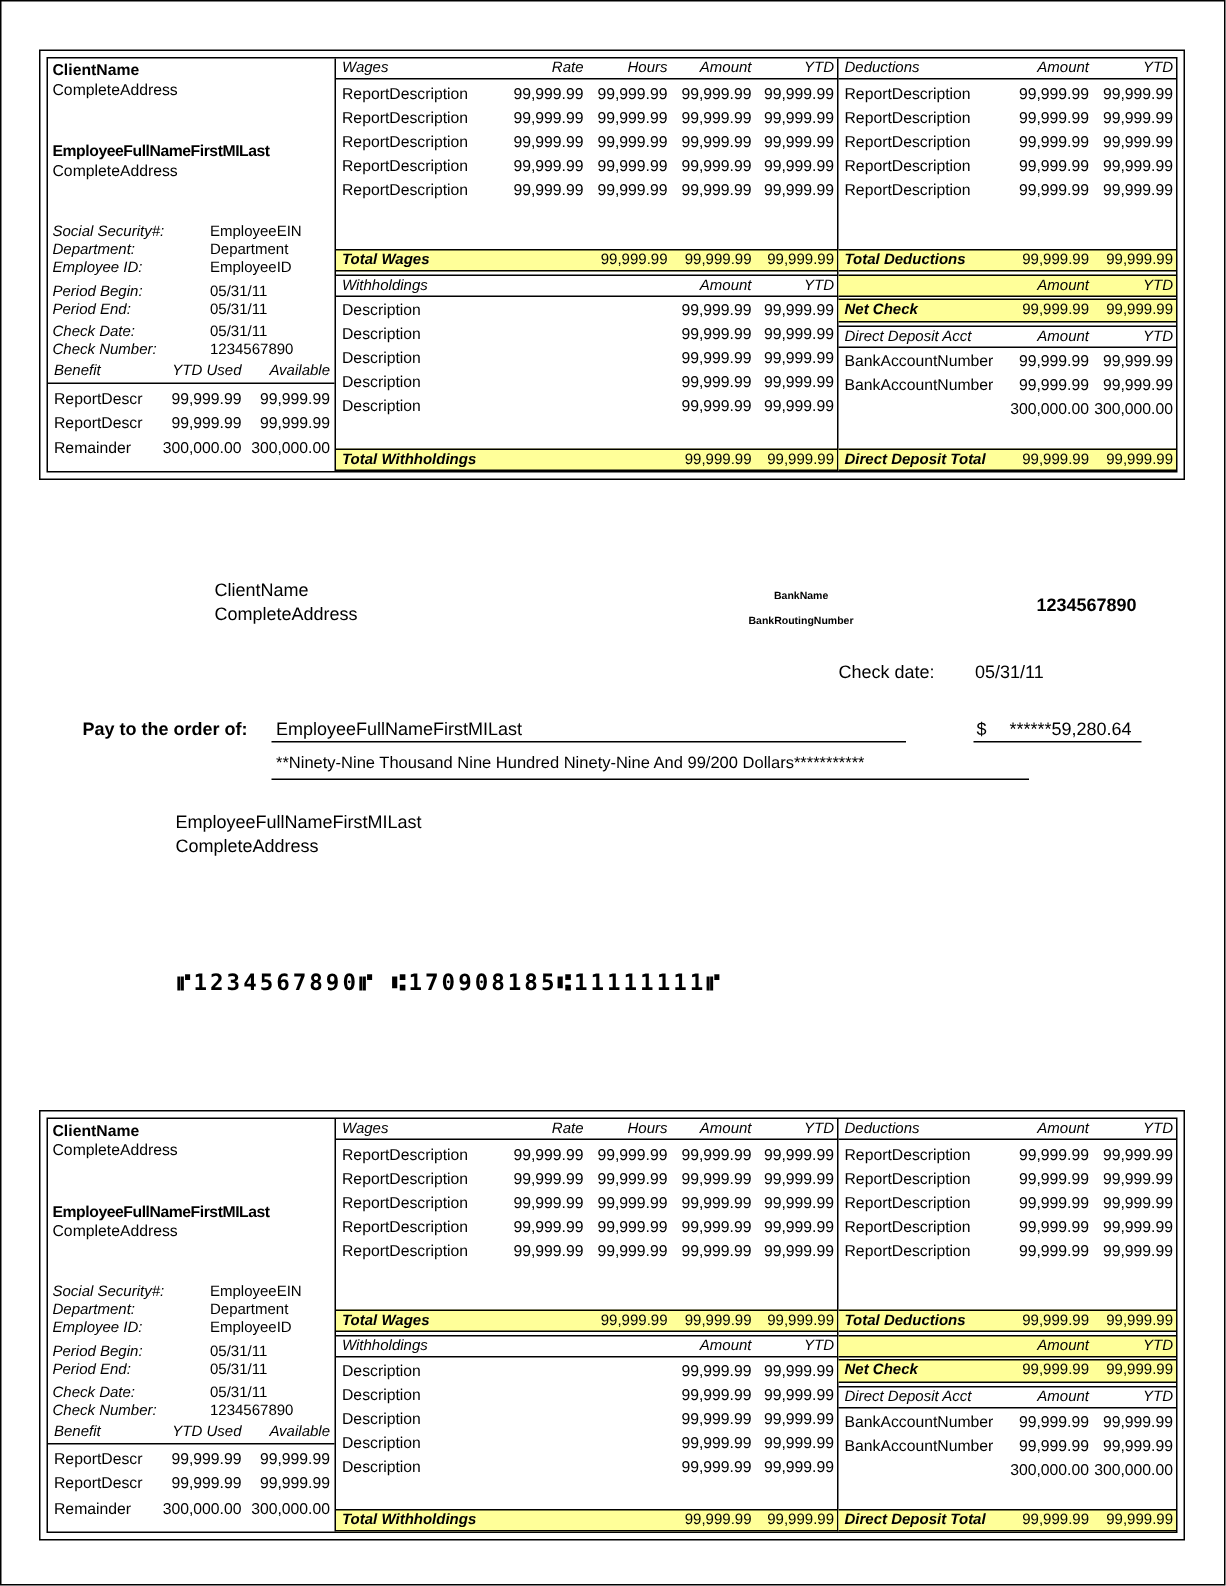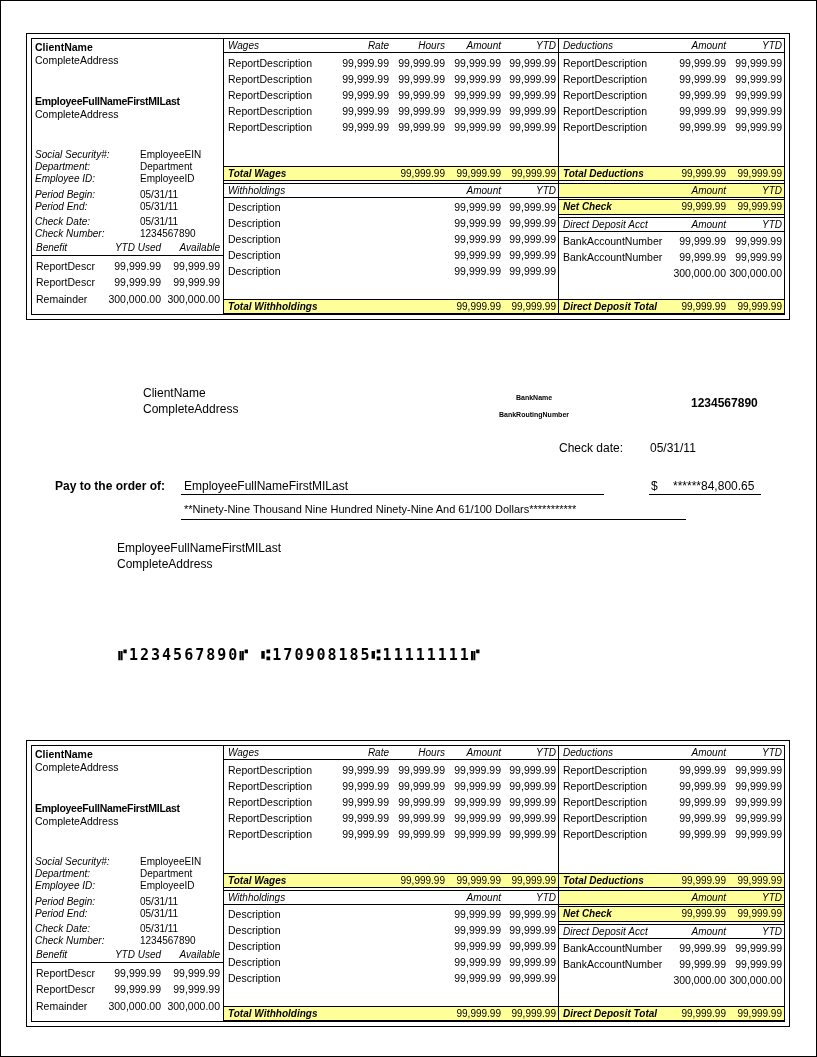--- a/index.html
+++ b/index.html
@@ -471,21 +471,21 @@
   <div class="abs bold" style="left:499px;top:411px;font-size:7px;">BankRoutingNumber</div>
   <div class="abs bold" style="left:691px;top:396px;font-size:12px;">1234567890</div>
   <div class="abs" style="left:559px;top:441px;font-size:12px;">Check date:</div>
   <div class="abs" style="left:650px;top:441px;font-size:12px;">05/31/11</div>
 
   <div class="abs bold" style="left:55px;top:479px;font-size:12px;">Pay to the order of:</div>
   <div class="line" style="left:181px;top:479px;width:423px;height:15px;"></div>
   <div class="abs" style="left:184px;top:479px;font-size:12px;">EmployeeFullNameFirstMILast</div>
   <div class="line" style="left:649px;top:479px;width:112px;height:15px;"></div>
   <div class="abs" style="left:651px;top:479px;font-size:12px;">$</div>
-  <div class="abs" style="left:673px;top:479px;font-size:12px;">******84,800.65</div>
+  <div class="abs" style="left:673px;top:479px;font-size:12px;">******59,280.64</div>
   <div class="line" style="left:181px;top:503px;width:505px;height:16px;"></div>
-  <div class="abs" style="left:184px;top:503px;font-size:11px;">**Ninety-Nine Thousand Nine Hundred Ninety-Nine And 61/100 Dollars***********</div>
+  <div class="abs" style="left:184px;top:503px;font-size:11px;">**Ninety-Nine Thousand Nine Hundred Ninety-Nine And 99/200 Dollars***********</div>
 
   <div class="abs" style="left:117px;top:541px;font-size:12px;">EmployeeFullNameFirstMILast</div>
   <div class="abs" style="left:117px;top:557px;font-size:12px;">CompleteAddress</div>
 
   <div class="micr">⑈1234567890⑈ ⑆170908185⑆11111111⑈</div>
 </div>
 
 </body></html>

